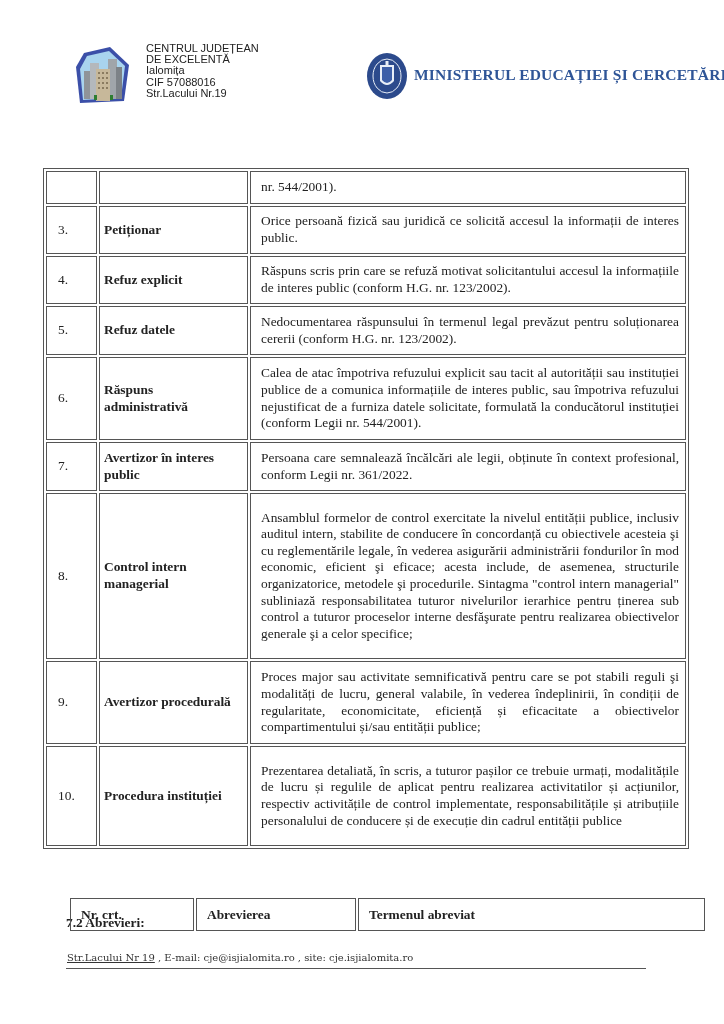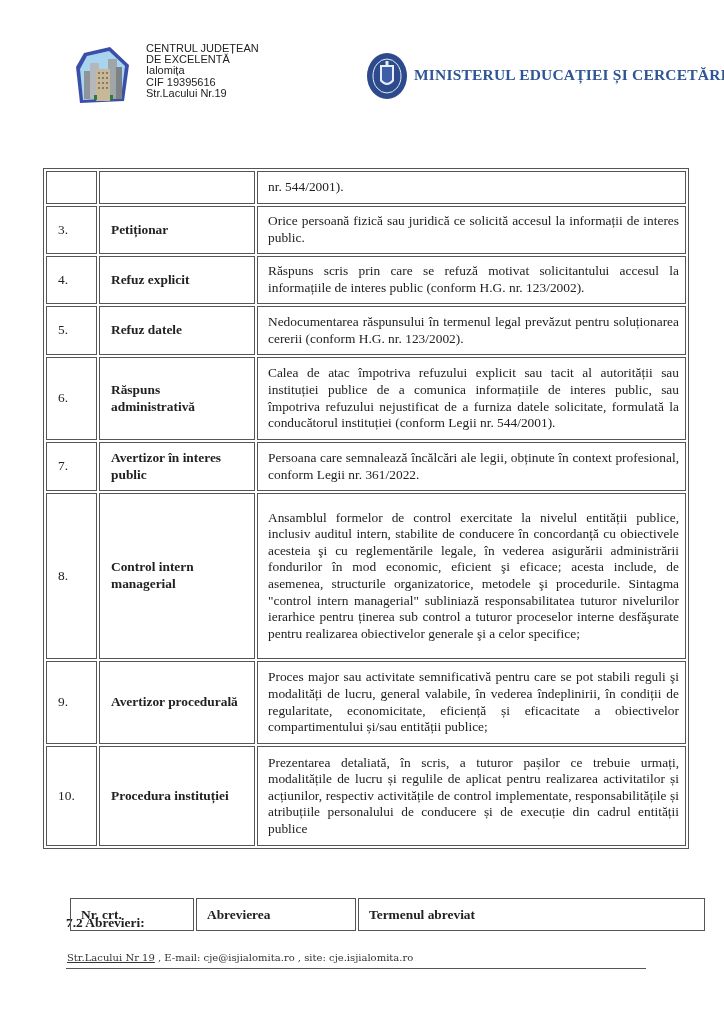--- a/index.html
+++ b/index.html
@@ -25,21 +25,21 @@
     table.main {
       position: absolute; left: 43px; top: 168px; width: 646px;
       border-collapse: separate; border-spacing: 2px; table-layout: fixed;
       border: 1px solid #555;
       font-size: 13.4px; line-height: 16.6px;
     }
     table.main td {
       border: 1px solid #555; vertical-align: middle; padding: 0 10px;
     }
     table.main td.nr { width: 28px; padding-left: 11px; }
-    table.main td.term { width: 133px; font-weight: bold; padding-left: 11px; }
+    table.main td.term { width: 133px; font-weight: bold; padding-left: 4px; }
     table.main td.def { text-align: justify; padding: 0 6px 0 10px; }
 
     .section-title {
       position: absolute; left: 66px; top: 876px; font-size: 13.4px; font-weight: bold; margin-top: 39px;
     }
     table.abbr {
       position: absolute; left: 68px; top: 898px; width: 639px;
       border-collapse: separate; border-spacing: 2px 0; table-layout: fixed;
       font-size: 13.4px; font-weight: bold;
     }
@@ -80,21 +80,21 @@
         <rect x="28" y="42" width="2" height="2"></rect>
         <rect x="32" y="42" width="2" height="2"></rect>
     </g>
     <rect x="20" y="50" width="3" height="5" fill="#2e7d32"></rect>
     <rect x="36" y="50" width="3" height="5" fill="#2e7d32"></rect>
   </svg>
   <div class="org-text">
     <div>CENTRUL JUDEȚEAN</div>
     <div>DE EXCELENTĂ</div>
     <div>Ialomița</div>
-    <div>CIF  19395616</div>
+    <div>CIF  57088016</div>
     <div>Str.Lacului Nr.19</div>
   </div>
 </div>
 
 <div class="header-right">
   <svg class="emblem" viewBox="0 0 44 50">
     <ellipse cx="21" cy="25" rx="20" ry="23" fill="#2c4a8c"></ellipse>
     <ellipse cx="21" cy="25" rx="14" ry="17" fill="none" stroke="#e8eef7" stroke-width="1"></ellipse>
     <path d="M14 14 L28 14 L28 30 Q21 38 14 30 Z" fill="#e8eef7"></path>
     <path d="M16 16 L26 16 L26 29 Q21 35 16 29 Z" fill="#3d5fa8"></path>

